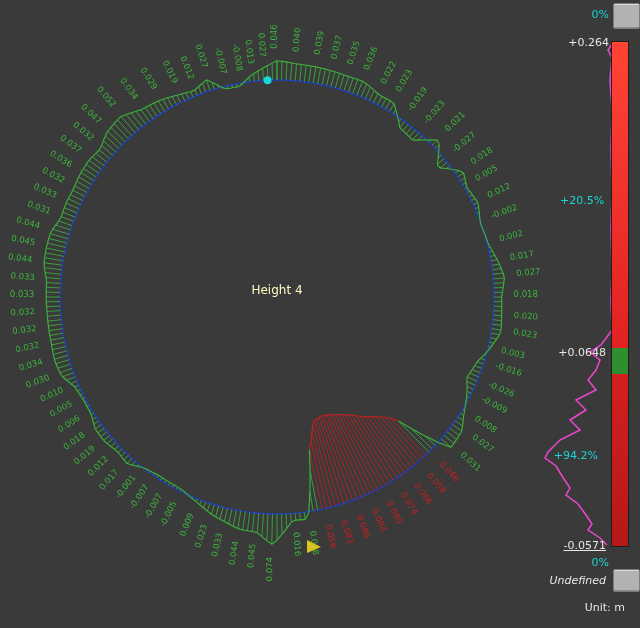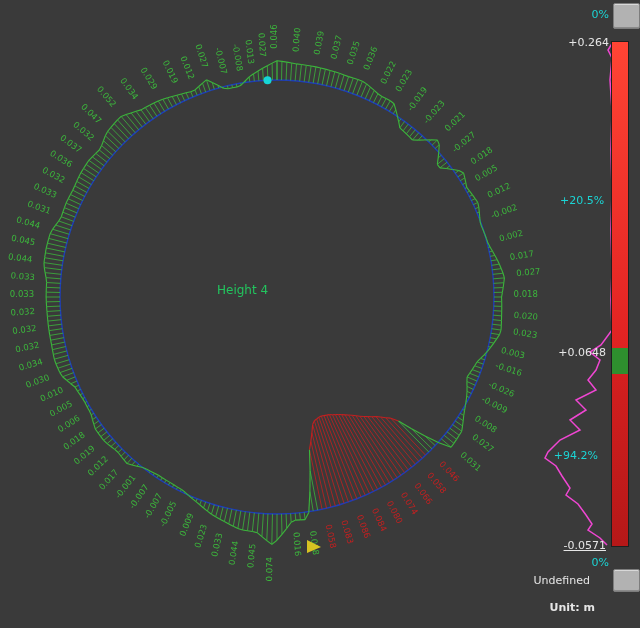--- a/index.html
+++ b/index.html
@@ -6,22 +6,22 @@
   body{
     width:640px;height:628px;position:relative;overflow:hidden;
     background:#3a3a3a;
     font-family:"DejaVu Sans", sans-serif;
   }
   #plot-svg{position:absolute;left:0;top:0;}
   .lbl{position:absolute;font-size:11px;line-height:13px;text-align:right;white-space:nowrap;}
   .cyan{color:#1bd4d4;}
   .white{color:#e6e6e6;}
   .center-label{
-    position:absolute;left:217px;top:283px;width:120px;
-    color:#22c55e;font-size:12px;
+    position:absolute;left:217px;top:283px;width:120px;text-align:center;
+    color:#fef9c3;font-size:12px;
   }
   .swatch{
     position:absolute;width:25px;background:#b2b2b2;
     border:1px solid #7d7d7d;border-radius:2px;
     box-shadow:inset 0 1px 0 #d8d8d8, inset 0 -1px 0 #8a8a8a;
   }
   .swatch.top{left:613px;top:3px;height:24px;}
   .swatch.bottom{left:613px;top:569px;height:21px;}
   .colorbar{position:absolute;left:612px;top:42px;width:16px;height:504px;outline:1px solid #1f1f1f;}
   .bar-seg{position:absolute;left:0;width:16px;}
@@ -734,14 +734,14 @@
 </div>
 <div class="swatch bottom"></div>
 
 <div class="lbl cyan" style="left:585px;top:8px;width:24px;">0%</div>
 <div class="lbl white" style="left:565px;top:24px;width:44px;margin-top:12px;">+0.264</div>
 <div class="lbl cyan" style="left:560px;top:194px;width:44px;">+20.5%</div>
 <div class="lbl white" style="left:556px;top:346px;width:50px;">+0.0648</div>
 <div class="lbl cyan" style="left:548px;top:449px;width:50px;">+94.2%</div>
 <div class="lbl white" style="left:554px;top:539px;width:52px;text-decoration:underline;">-0.0571</div>
 <div class="lbl cyan" style="left:585px;top:556px;width:24px;">0%</div>
-<div class="lbl white" style="left:524px;top:574px;width:66px;">Undefined</div>
-<div class="lbl white" style="left:540px;top:601px;width:55px;font-weight:bold;">Unit:  m</div>
+<div class="lbl white" style="left:540px;top:574px;width:66px;font-style:italic;">Undefined</div>
+<div class="lbl white" style="left:570px;top:601px;width:55px;">Unit:  m</div>
 
 </body></html>

